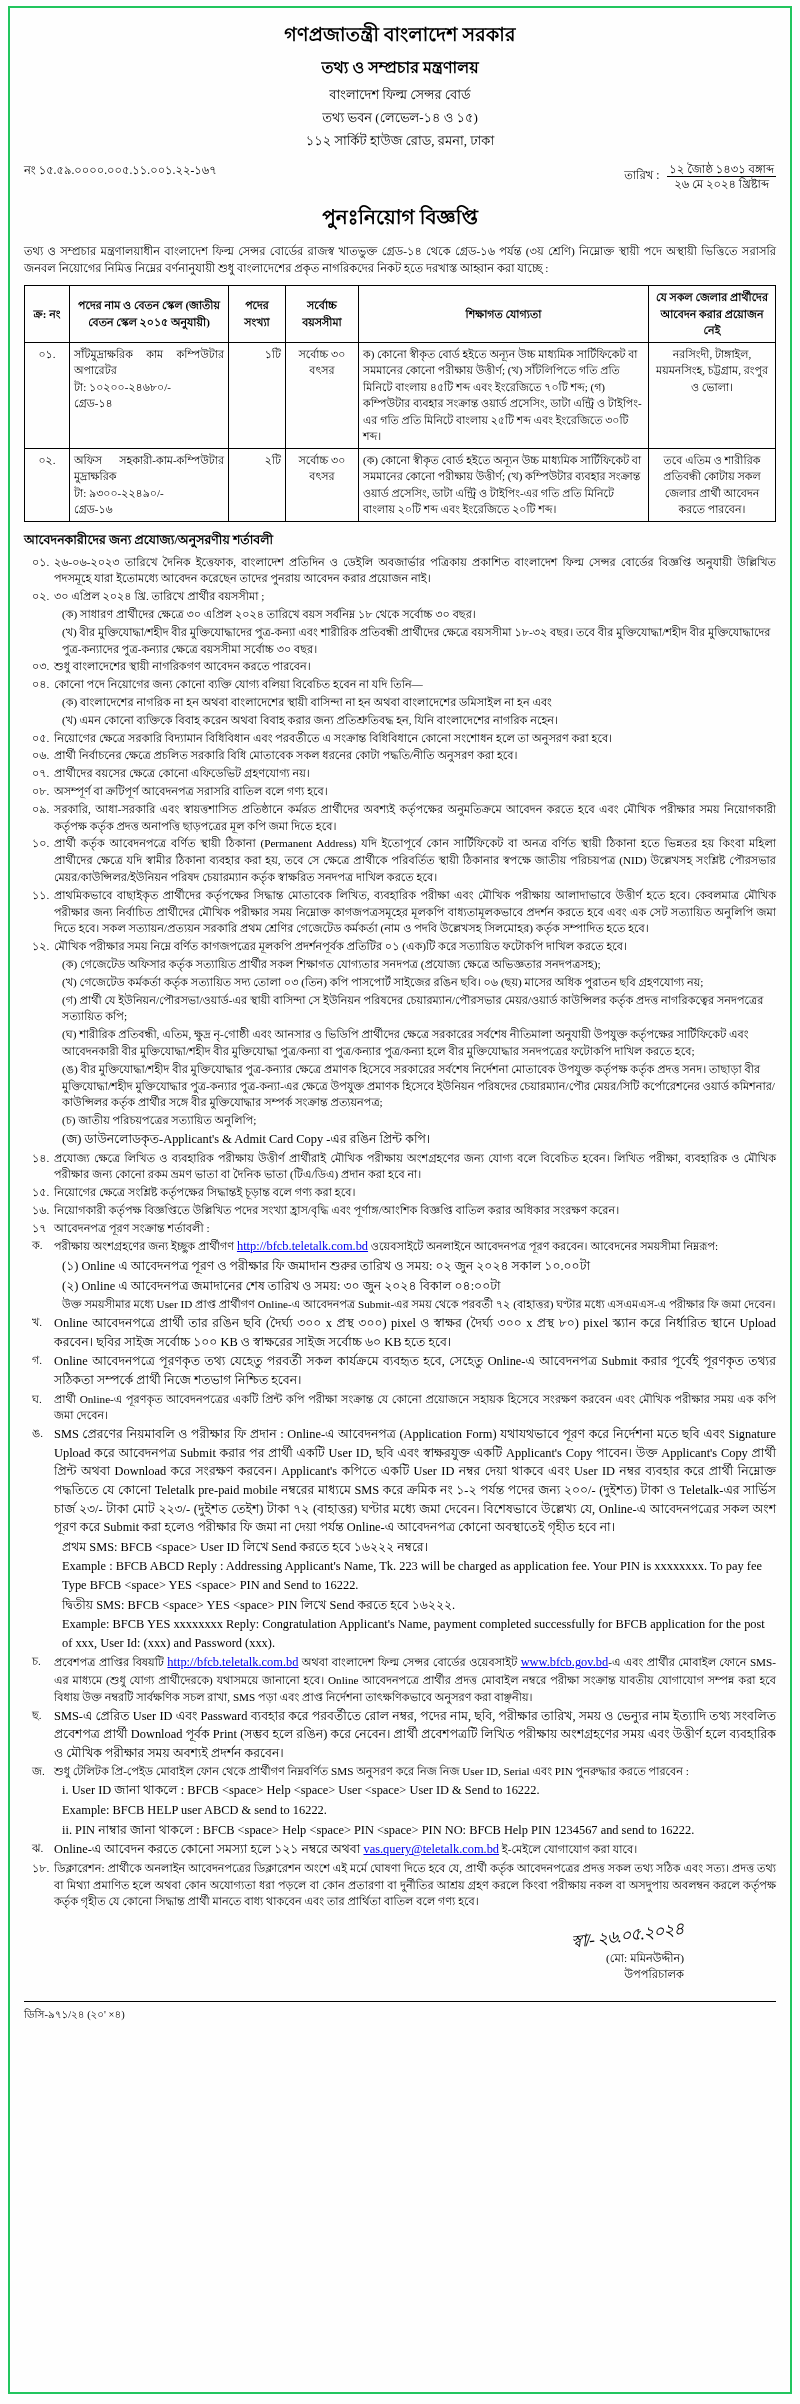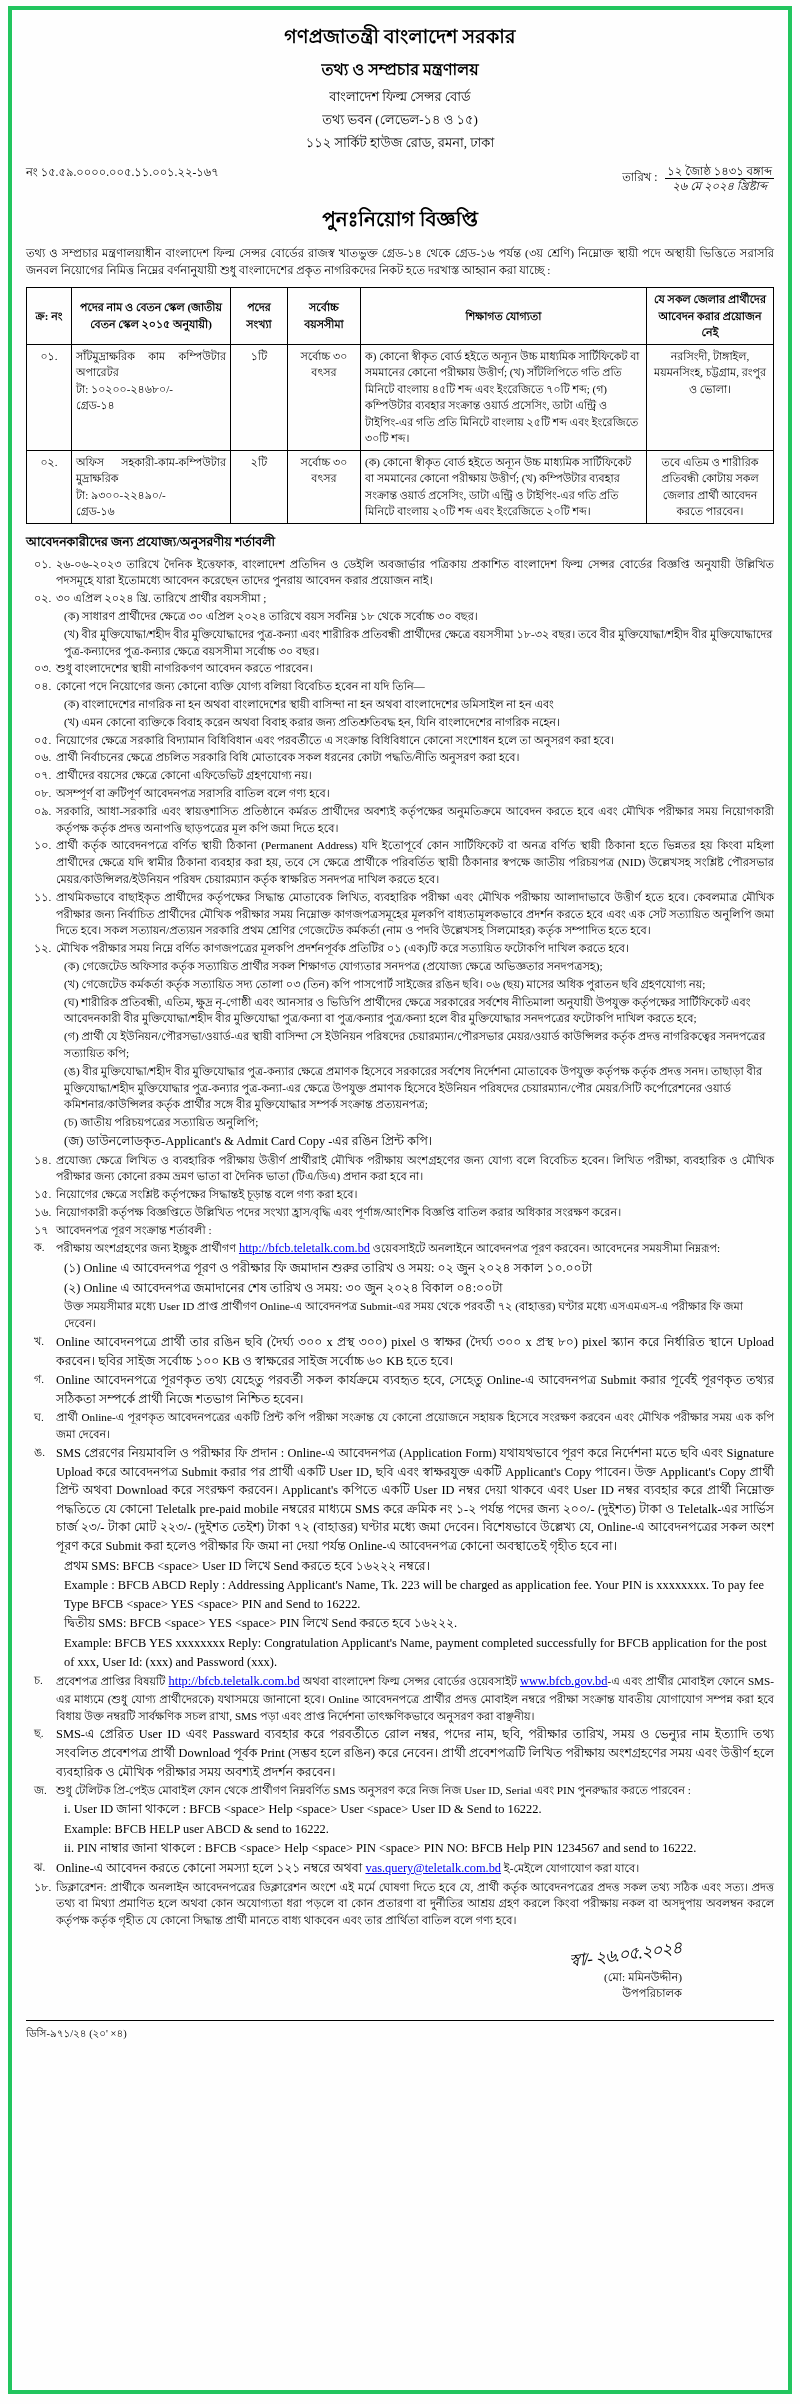--- a/index.html
+++ b/index.html
@@ -14,21 +14,21 @@
   #page {
     width: 800px;
     min-height: 2404px;
     margin: 0 auto;
     background: #fefefe;
     position: relative;
     box-sizing: border-box;
     padding: 6px 8px 4px 8px;
   }
   .sheet {
-    border: 4px solid #22c55e;
+    border: 2px solid #22c55e;
     padding: 8px 14px 10px 14px;
     box-sizing: border-box;
     min-height: 2388px;
     position: relative;
   }
 
   
   .hdr { text-align: center; }
   .hdr-l1 {
     font-size: 19px;
@@ -58,21 +58,21 @@
     align-items: center;
     gap: 8px;
     white-space: nowrap;
   }
   .memo-date .frac {
     display: inline-block;
     text-align: center;
     line-height: 1.25;
   }
   .memo-date .frac .top { border-bottom: 1px solid #000; display: block; padding: 0 2px; }
-  .memo-date .frac .bot { display: block; padding: 0 2px; font-style: italic; }
+  .memo-date .frac .bot { display: block; padding: 0 2px; }
 
   .title-main {
     text-align: center;
     font-size: 20px;
     font-weight: bold;
     margin: 10px 0 8px 0;
   }
 
   .intro {
     font-size: 11.4px;
@@ -94,21 +94,21 @@
     vertical-align: top;
     line-height: 1.5;
   }
   table.jobs th {
     text-align: center;
     font-weight: bold;
     vertical-align: middle;
   }
   .c-sl    { width: 36px;  text-align: center; }
   .c-post  { width: 150px; }
-  .c-num   { width: 48px;  text-align: center; }
+  .c-num   { width: 48px;  text-align: right; }
   .c-age   { width: 64px;  text-align: center; }
   .c-edu   { }
   .c-dist  { width: 118px; text-align: center; }
 
   .post-line { display: block; }
   .post-name { text-align: justify; text-align-last: justify; }
 
   
   .sec-title {
     font-size: 12.5px;
@@ -310,22 +310,22 @@
         <span class="mk">১১.</span>
         <span class="bd">প্রাথমিকভাবে বাছাইকৃত প্রার্থীদের কর্তৃপক্ষের সিদ্ধান্ত মোতাবেক লিখিত, ব্যবহারিক পরীক্ষা এবং মৌখিক পরীক্ষায় আলাদাভাবে উত্তীর্ণ হতে হবে। কেবলমাত্র মৌখিক পরীক্ষার জন্য নির্বাচিত প্রার্থীদের মৌখিক পরীক্ষার সময় নিম্নোক্ত কাগজপত্রসমূহের মূলকপি বাধ্যতামূলকভাবে প্রদর্শন করতে হবে এবং এক সেট সত্যায়িত অনুলিপি জমা দিতে হবে। সকল সত্যায়ন/প্রত্যয়ন সরকারি প্রথম শ্রেণির গেজেটেড কর্মকর্তা (নাম ও পদবি উল্লেখসহ সিলমোহর) কর্তৃক সম্পাদিত হতে হবে।</span>
       </li>
 
       <li class="item">
         <span class="mk">১২.</span>
         <span class="bd">মৌখিক পরীক্ষার সময় নিম্নে বর্ণিত কাগজপত্রের মূলকপি প্রদর্শনপূর্বক প্রতিটির ০১ (এক)টি করে সত্যায়িত ফটোকপি দাখিল করতে হবে।</span>
       </li>
       <div class="item plainline">(ক) গেজেটেড অফিসার কর্তৃক সত্যায়িত প্রার্থীর সকল শিক্ষাগত যোগ্যতার সনদপত্র (প্রযোজ্য ক্ষেত্রে অভিজ্ঞতার সনদপত্রসহ);</div>
       <div class="item plainline">(খ) গেজেটেড কর্মকর্তা কর্তৃক সত্যায়িত সদ্য তোলা ০৩ (তিন) কপি পাসপোর্ট সাইজের রঙিন ছবি। ০৬ (ছয়) মাসের অধিক পুরাতন ছবি গ্রহণযোগ্য নয়;</div>
+      <div class="item plainline">(গ) প্রার্থী যে ইউনিয়ন/পৌরসভা/ওয়ার্ড-এর স্থায়ী বাসিন্দা সে ইউনিয়ন পরিষদের চেয়ারম্যান/পৌরসভার মেয়র/ওয়ার্ড কাউন্সিলর কর্তৃক প্রদত্ত নাগরিকত্বের সনদপত্রের সত্যায়িত কপি;</div>
       <div class="item plainline">(ঘ) শারীরিক প্রতিবন্ধী, এতিম, ক্ষুদ্র নৃ-গোষ্ঠী এবং আনসার ও ভিডিপি প্রার্থীদের ক্ষেত্রে সরকারের সর্বশেষ নীতিমালা অনুযায়ী উপযুক্ত কর্তৃপক্ষের সার্টিফিকেট এবং আবেদনকারী বীর মুক্তিযোদ্ধা/শহীদ বীর মুক্তিযোদ্ধা পুত্র/কন্যা বা পুত্র/কন্যার পুত্র/কন্যা হলে বীর মুক্তিযোদ্ধার সনদপত্রের ফটোকপি দাখিল করতে হবে;</div>
-      <div class="item plainline">(গ) প্রার্থী যে ইউনিয়ন/পৌরসভা/ওয়ার্ড-এর স্থায়ী বাসিন্দা সে ইউনিয়ন পরিষদের চেয়ারম্যান/পৌরসভার মেয়র/ওয়ার্ড কাউন্সিলর কর্তৃক প্রদত্ত নাগরিকত্বের সনদপত্রের সত্যায়িত কপি;</div>
       <div class="item plainline">(ঙ) বীর মুক্তিযোদ্ধা/শহীদ বীর মুক্তিযোদ্ধার পুত্র-কন্যার ক্ষেত্রে প্রমাণক হিসেবে সরকারের সর্বশেষ নির্দেশনা মোতাবেক উপযুক্ত কর্তৃপক্ষ কর্তৃক প্রদত্ত সনদ। তাছাড়া বীর মুক্তিযোদ্ধা/শহীদ মুক্তিযোদ্ধার পুত্র-কন্যার পুত্র-কন্যা-এর ক্ষেত্রে উপযুক্ত প্রমাণক হিসেবে ইউনিয়ন পরিষদের চেয়ারম্যান/পৌর মেয়র/সিটি কর্পোরেশনের ওয়ার্ড কমিশনার/কাউন্সিলর কর্তৃক প্রার্থীর সঙ্গে বীর মুক্তিযোদ্ধার সম্পর্ক সংক্রান্ত প্রত্যয়নপত্র;</div>
       <div class="item plainline">(চ) জাতীয় পরিচয়পত্রের সত্যায়িত অনুলিপি;</div>
       <div class="item plainline big-en">(জ) ডাউনলোডকৃত-Applicant's &amp; Admit Card Copy -এর রঙিন প্রিন্ট কপি।</div>
 
       <li class="item">
         <span class="mk">১৪.</span>
         <span class="bd">প্রযোজ্য ক্ষেত্রে লিখিত ও ব্যবহারিক পরীক্ষায় উত্তীর্ণ প্রার্থীরাই মৌখিক পরীক্ষায় অংশগ্রহণের জন্য যোগ্য বলে বিবেচিত হবেন। লিখিত পরীক্ষা, ব্যবহারিক ও মৌখিক পরীক্ষার জন্য কোনো রকম ভ্রমণ ভাতা বা দৈনিক ভাতা (টিএ/ডিএ) প্রদান করা হবে না।</span>
       </li>
       <li class="item">
         <span class="mk">১৫.</span>

